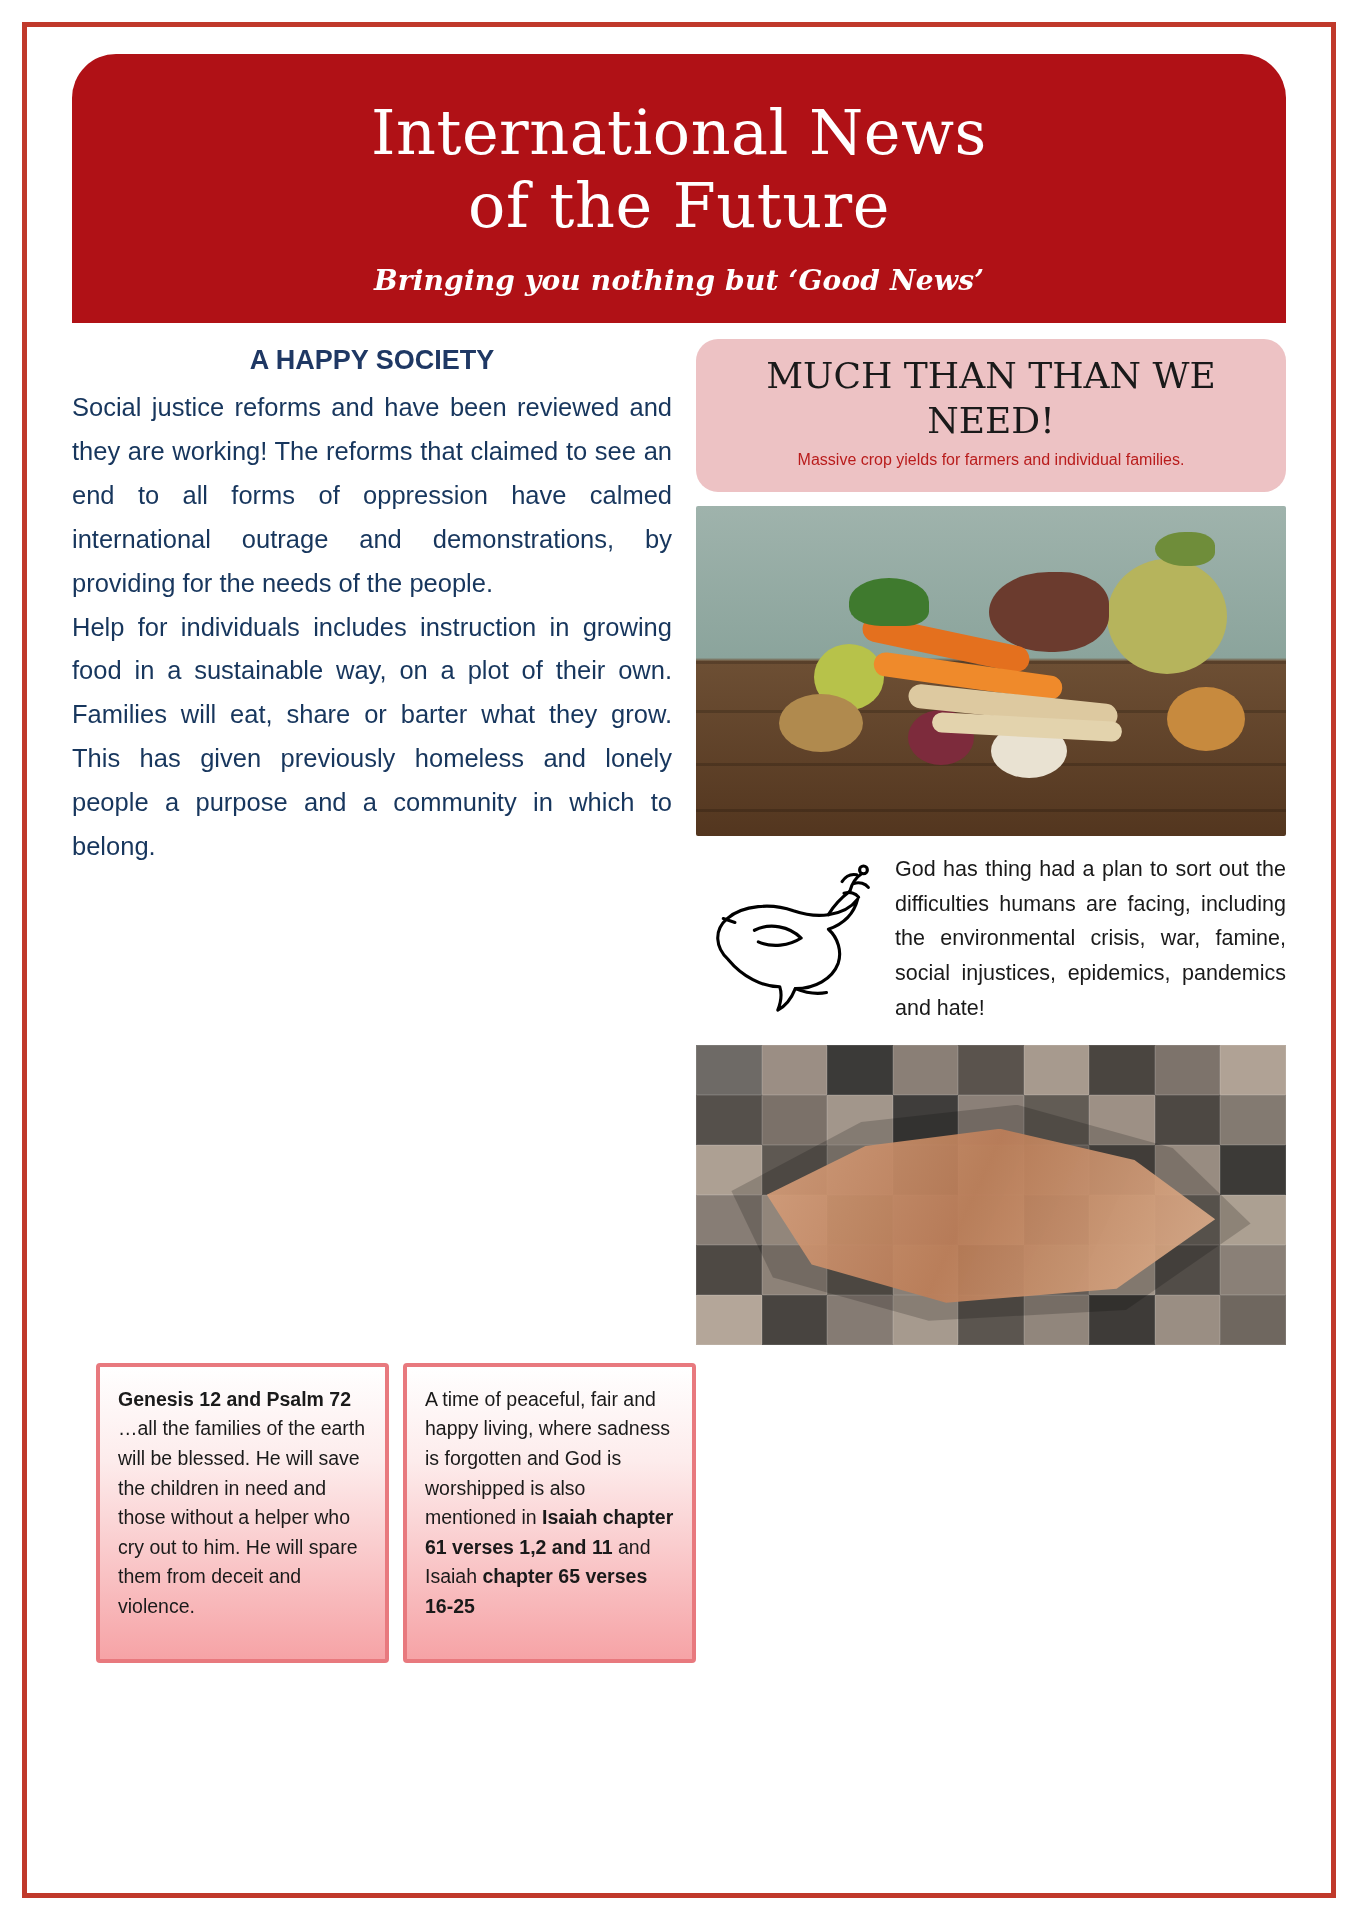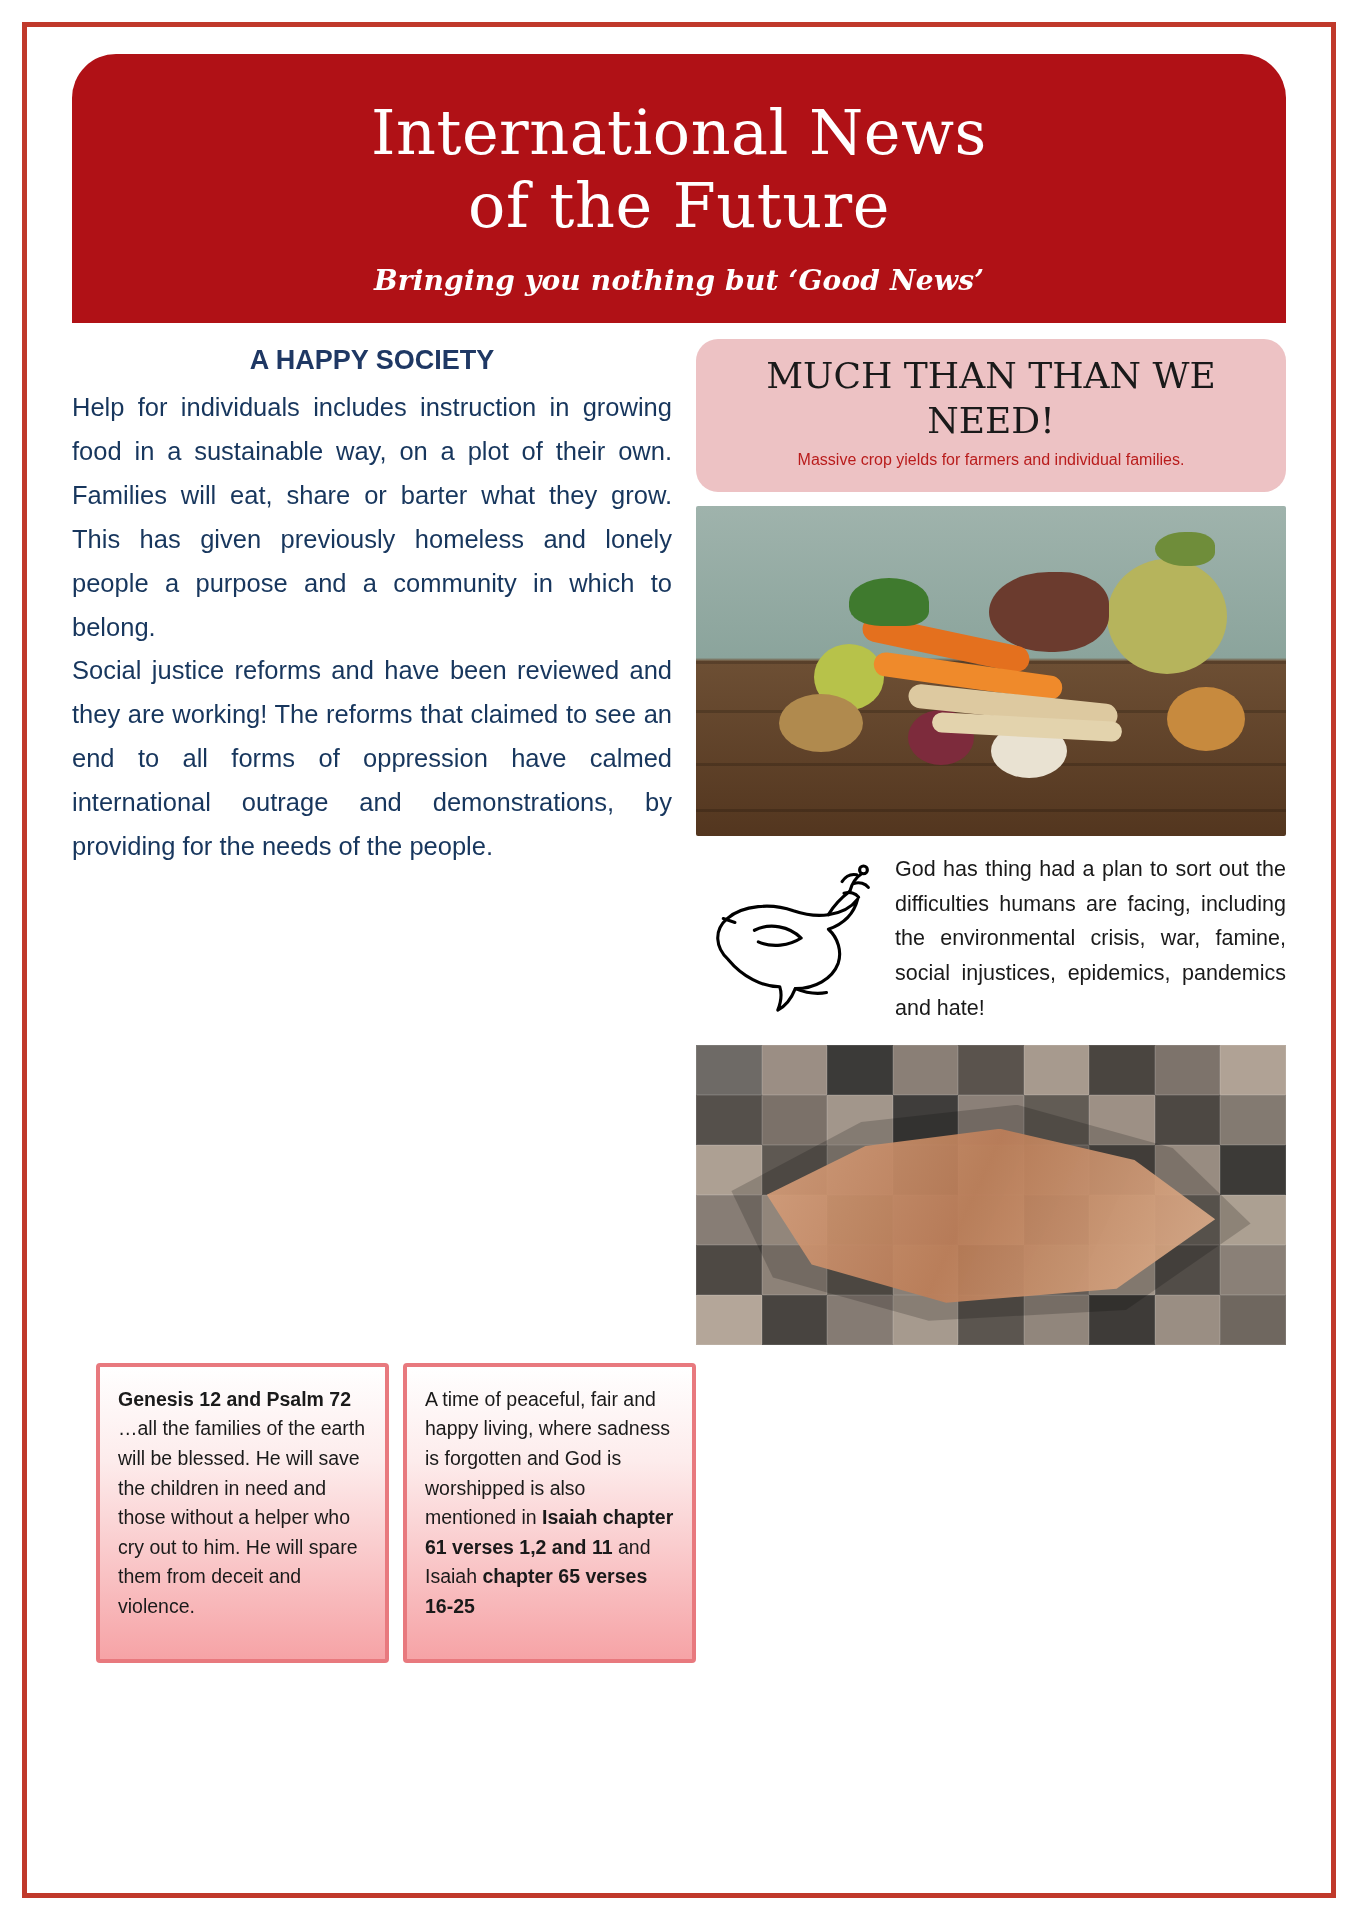--- a/index.html
+++ b/index.html
@@ -238,22 +238,22 @@
         <span>of the Future</span>
       </h1>
       <div class="masthead-sub">Bringing you nothing but ‘Good News’</div>
     </div>
 
     <div class="columns">
 
       <div class="col-left">
         <div class="headline">A HAPPY SOCIETY</div>
         <div class="body-text">
+          <p>Social justice reforms and have been reviewed and they are working!  The reforms that claimed to see an end to all forms of oppression have calmed international outrage and demonstrations, by providing for the needs of the people.</p>
           <p> Help for individuals includes instruction in growing food in a sustainable way, on a plot of their own. Families will eat, share or barter what they grow.  This has given previously homeless and lonely people a purpose and a community in which to belong.</p>
-          <p>Social justice reforms and have been reviewed and they are working!  The reforms that claimed to see an end to all forms of oppression have calmed international outrage and demonstrations, by providing for the needs of the people.</p>
         </div>
       </div>
 
       <div class="col-right">
 
         <div class="callout">
           <div class="callout-title">MUCH THAN THAN WE NEED!</div>
           <div class="callout-text">Massive crop yields for farmers and individual families.</div>
         </div>
 

